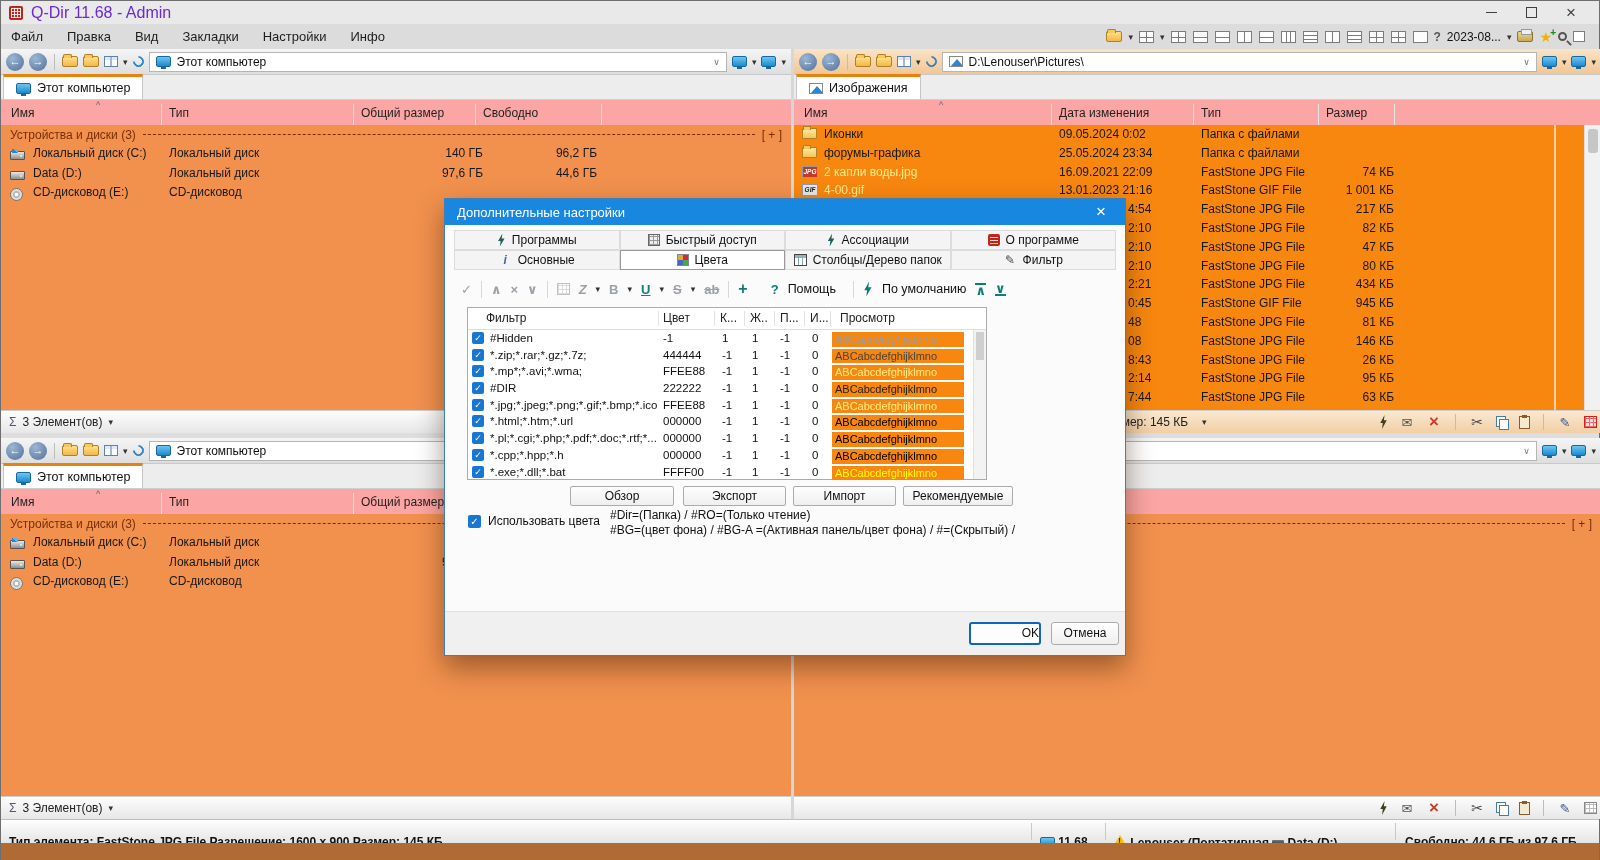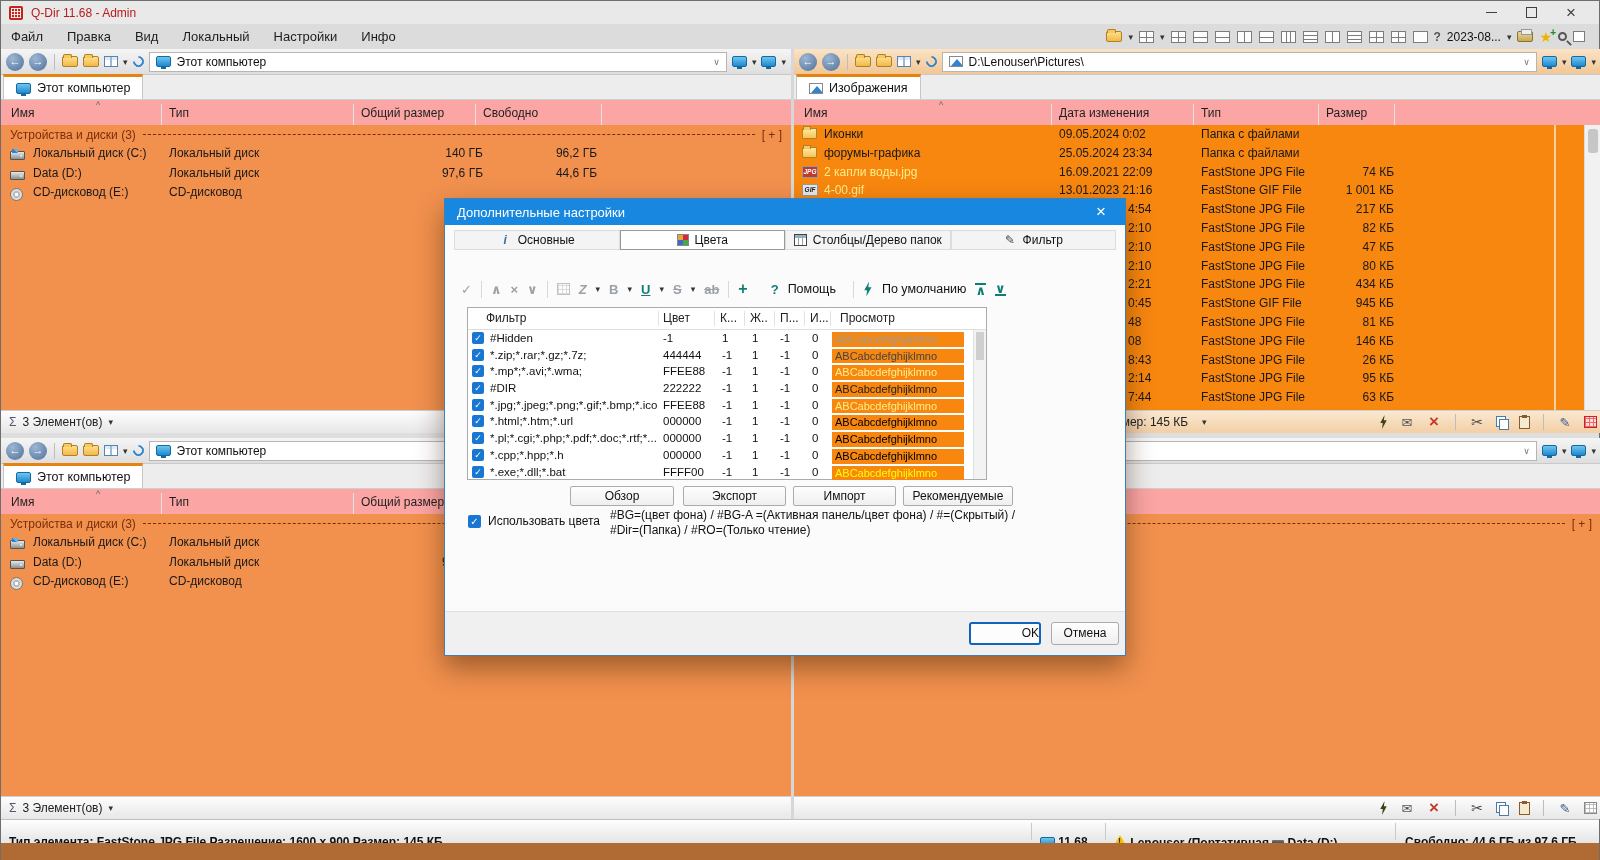--- a/index.html
+++ b/index.html
@@ -5,21 +5,21 @@
 *{margin:0;padding:0;box-sizing:border-box;font-family:"Liberation Sans","DejaVu Sans",sans-serif;}
 html,body{width:1600px;height:860px;overflow:hidden;background:#8a8a8a;}
 #win{position:absolute;inset:0;border:1px solid #6e6e6e;background:#e9e9e9;}
 
 
 .titlebar{position:absolute;left:0;top:0;right:0;height:23px;background:#e9e9e9;display:flex;align-items:center;padding:0 8px;}
 .appicon{width:14px;height:14px;background:#c0251c;border-radius:2px;position:relative;flex:none;}
 .appicon::after{content:"";position:absolute;inset:2px;background:
  repeating-linear-gradient(0deg,rgba(255,255,255,.85) 0 1px,transparent 1px 3px),
  repeating-linear-gradient(90deg,rgba(255,255,255,.85) 0 1px,transparent 1px 3px);}
-.apptitle{margin-left:8px;font-size:12px;color:#b91c1c;}
+.apptitle{margin-left:8px;font-size:16px;color:#6d28d9;}
 .wctl{margin-left:auto;display:flex;align-items:center;gap:0;}
 .wc{width:40px;height:22px;display:flex;align-items:center;justify-content:center;color:#3f3f3f;font-size:13px;}
 .wc-min::after{content:"";width:11px;height:1px;background:#3f3f3f;}
 .wc-max::after{content:"";width:9px;height:9px;border:1px solid #3f3f3f;}
 .wc-close::after{content:"×";font-size:17px;line-height:10px;}
 .menubar{position:absolute;left:0;top:23px;right:0;height:25px;background:#dcdcdc;display:flex;align-items:center;padding:0 10px;font-size:13px;color:#1d1d1d;}
 .mitem{margin-right:24px;}
 .menu-right{margin-left:auto;display:flex;align-items:center;gap:6px;padding-right:4px;}
 .lo{width:15px;height:12px;border:1px solid #7c7c7c;background:#fdfdfd;position:relative;flex:none;}
 .lo::before,.lo::after{content:"";position:absolute;background:#7c7c7c;display:none;}
@@ -190,21 +190,21 @@
     <span class="appicon"></span>
     <span class="apptitle">Q-Dir 11.68 - Admin</span>
     <span class="wctl">
       <span class="wc wc-min"></span>
       <span class="wc wc-max"></span>
       <span class="wc wc-close"></span>
     </span>
   </div>
 
   <div class="menubar">
-    <span><span class="mitem">Файл</span><span class="mitem">Правка</span><span class="mitem">Вид</span><span class="mitem">Локальный</span><span class="mitem">Настройки</span><span class="mitem">Инфо</span></span>
+    <span><span class="mitem">Файл</span><span class="mitem">Правка</span><span class="mitem">Вид</span><span class="mitem">Закладки</span><span class="mitem">Настройки</span><span class="mitem">Инфо</span></span>
     <span class="menu-right">
       <span class="fld"></span>
         <span class="dd">▾</span>
       <span class="lo quad"></span>
         <span class="dd">▾</span>
       <span style="display:flex;gap:7px;">
           <span class="lo quad"></span>
           <span class="lo h"></span>
           <span class="lo h"></span>
           <span class="lo v"></span>
@@ -613,20 +613,41 @@
   <div id="hdiv"></div>
 
   <div id="dlg">
     <div class="dtitle">
       <span>Дополнительные настройки</span>
       <span class="dclose">×</span>
     </div>
     <div class="dtabs">
       <div class="trowt">
         <div class="dtab">
+            <i class="tic t-light"></i>
+            <span>Программы</span>
+          </div>
+
+        <div class="dtab">
+            <i class="tic t-grid"></i>
+            <span>Быстрый доступ</span>
+          </div>
+
+        <div class="dtab">
+            <i class="tic t-light"></i>
+            <span>Ассоциации</span>
+          </div>
+
+        <div class="dtab">
+            <i class="tic t-qdir"></i>
+            <span>О программе</span>
+          </div>
+      </div>
+      <div class="trowt">
+        <div class="dtab">
             <i class="tic t-info"></i>
             <span>Основные</span>
           </div>
 
         <div class="dtab active">
             <i class="tic t-pix"></i>
             <span>Цвета</span>
           </div>
 
         <div class="dtab">
@@ -790,22 +811,22 @@
     <span class="pbtn" style="left:125px;width:104px">Обзор</span>
     <span class="pbtn" style="left:238px;width:103px">Экспорт</span>
     <span class="pbtn" style="left:348px;width:103px">Импорт</span>
     <span class="pbtn" style="left:458px;width:110px">Рекомендуемые</span>
 
     <div class="duse">
       <span class="cbx2">✓</span>
       <span>Использовать цвета</span>
     </div>
     <div class="dnote">
+      <div>#Dir=(Папка) / #RO=(Только чтение)</div>
       <div>#BG=(цвет фона) / #BG-A =(Активная панель/цвет фона) / #=(Скрытый) /</div>
-      <div>#Dir=(Папка) / #RO=(Только чтение)</div>
     </div>
 
     <div class="dfoot">
       <span class="okbtn">OK</span>
       <span class="cancelbtn">Отмена</span>
     </div>
   </div>
 
   <div id="statusbar">
     <span class="sc" style="left:8px">Тип элемента: FastStone JPG File Разрешение: 1600 x 900 Размер: 145 КБ</span>

